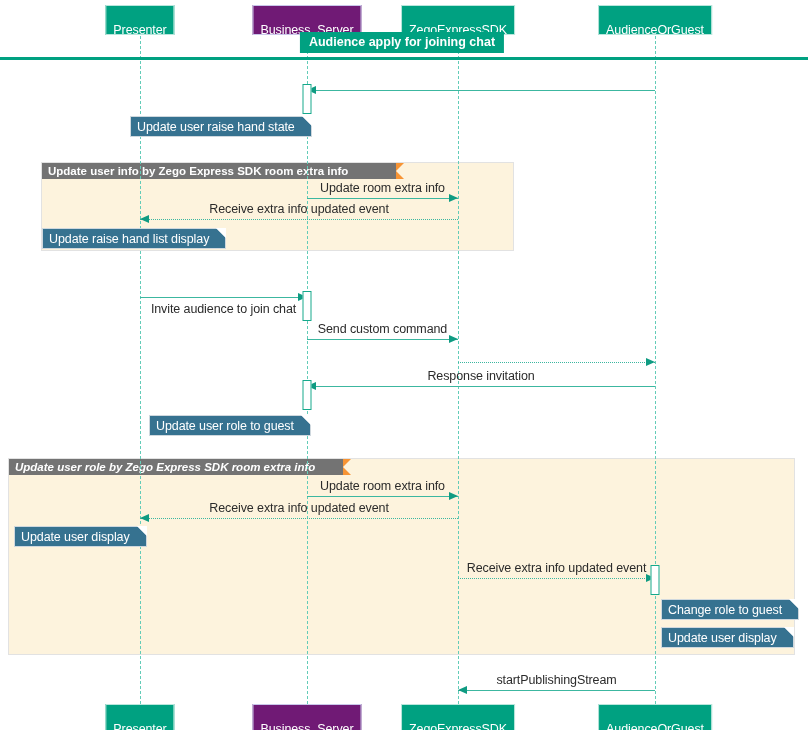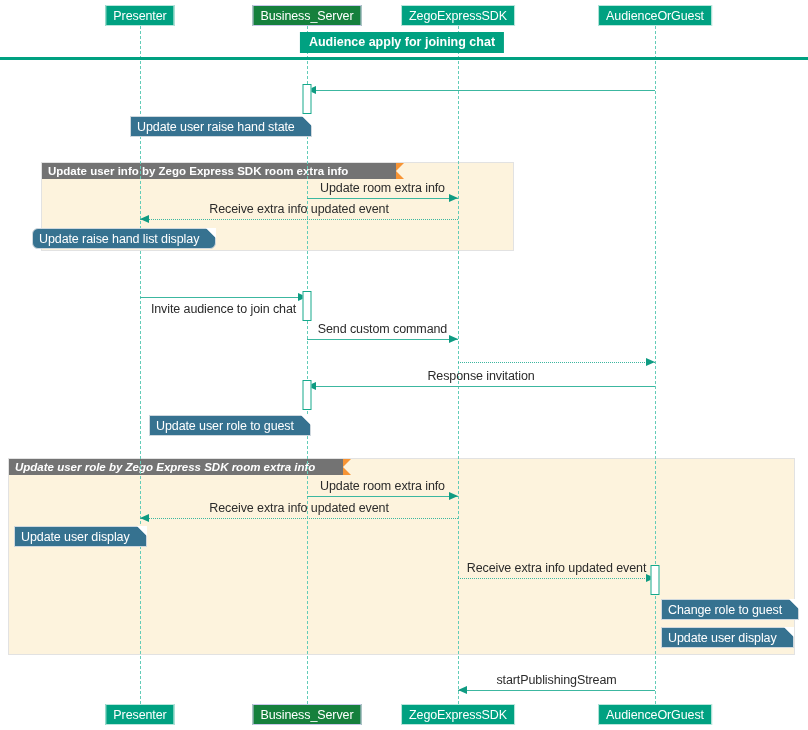--- a/index.html
+++ b/index.html
@@ -29,28 +29,28 @@
   .layer-parts    { position:absolute; inset:0; z-index: 6; }
 
   
   .participant {
     position: absolute;
     transform: translateX(-50%);
     color: #ffffff;
     font-size: 12.5px;
     line-height: 21px;
     height: 21px;
-    padding: 0 7px;
+    padding: 14px 7px;
     white-space: nowrap;
     text-align: center;
     box-sizing: border-box;
     letter-spacing: -0.1px;
   }
   .participant.green  { background: #00a181; border: 1px solid #b9e6dc; }
-  .participant.purple { background: #15803d; border: 1px solid #c9c7ea; }
+  .participant.purple { background: #701a75; border: 1px solid #c9c7ea; }
 
   
   .lifeline {
     position: absolute;
     width: 0;
     border-left: 1.6px dashed #63ccb8;
   }
 
   
   .title-rule {
@@ -231,21 +231,21 @@
 
   <div class="layer-act" id="activations-layer">
       <div class="activation" style="left: 307px; top: 84px; height: 30px;"></div>
       <div class="activation" style="left: 307px; top: 291px; height: 30px;"></div>
       <div class="activation" style="left: 307px; top: 380px; height: 30px;"></div>
       <div class="activation" style="left: 655px; top: 565px; height: 30px;"></div>
     </div>
 
   <div class="layer-notes" id="notes-layer">
       <div class="note" style="left: 130px; top: 116px;"><span>Update user raise hand state</span><span class="fold-edge"></span><span class="fold"></span></div>
-      <div class="note" style="left: 32px; top: 228px; border-radius: 6px;"><span>Update raise hand list display</span><span class="fold-edge"></span><span class="fold"></span></div>
+      <div class="note" style="left: 42px; top: 228px;"><span>Update raise hand list display</span><span class="fold-edge"></span><span class="fold"></span></div>
       <div class="note" style="left: 149px; top: 415px;"><span>Update user role to guest</span><span class="fold-edge"></span><span class="fold"></span></div>
       <div class="note" style="left: 14px; top: 526px;"><span>Update user display</span><span class="fold-edge"></span><span class="fold"></span></div>
       <div class="note" style="left: 661px; top: 599px;"><span>Change role to guest</span><span class="fold-edge"></span><span class="fold"></span></div>
       <div class="note" style="left: 661px; top: 627px;"><span>Update user display</span><span class="fold-edge"></span><span class="fold"></span></div>
     </div>
 
   <div class="layer-parts" id="participants-layer">
       <div class="participant green" style="left: 140px; top: 5px;">Presenter</div>
       <div class="participant purple" style="left: 307px; top: 5px;">Business_Server</div>
       <div class="participant green" style="left: 458px; top: 5px;">ZegoExpressSDK</div>

